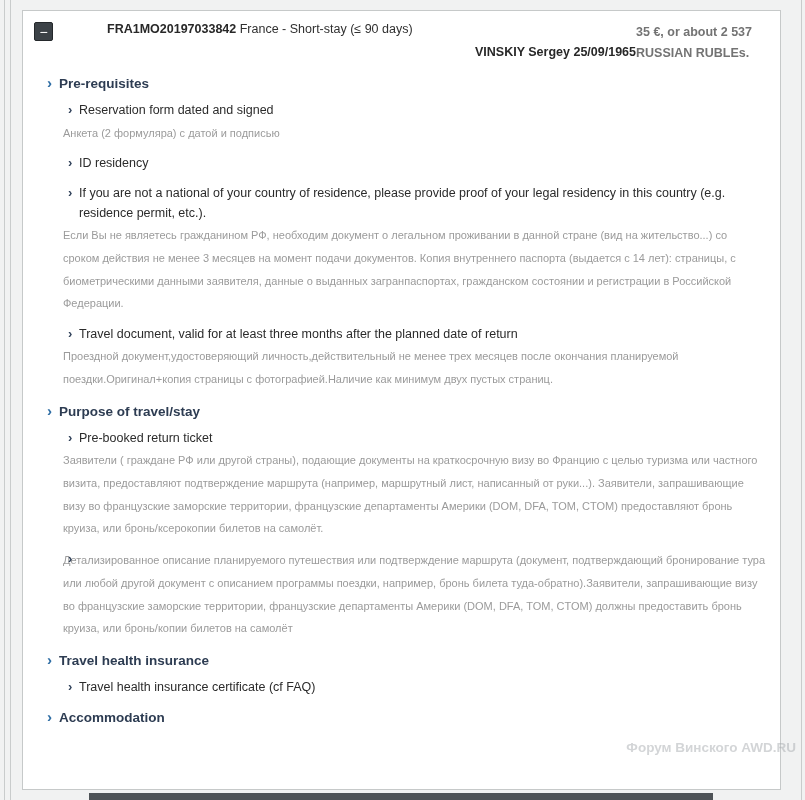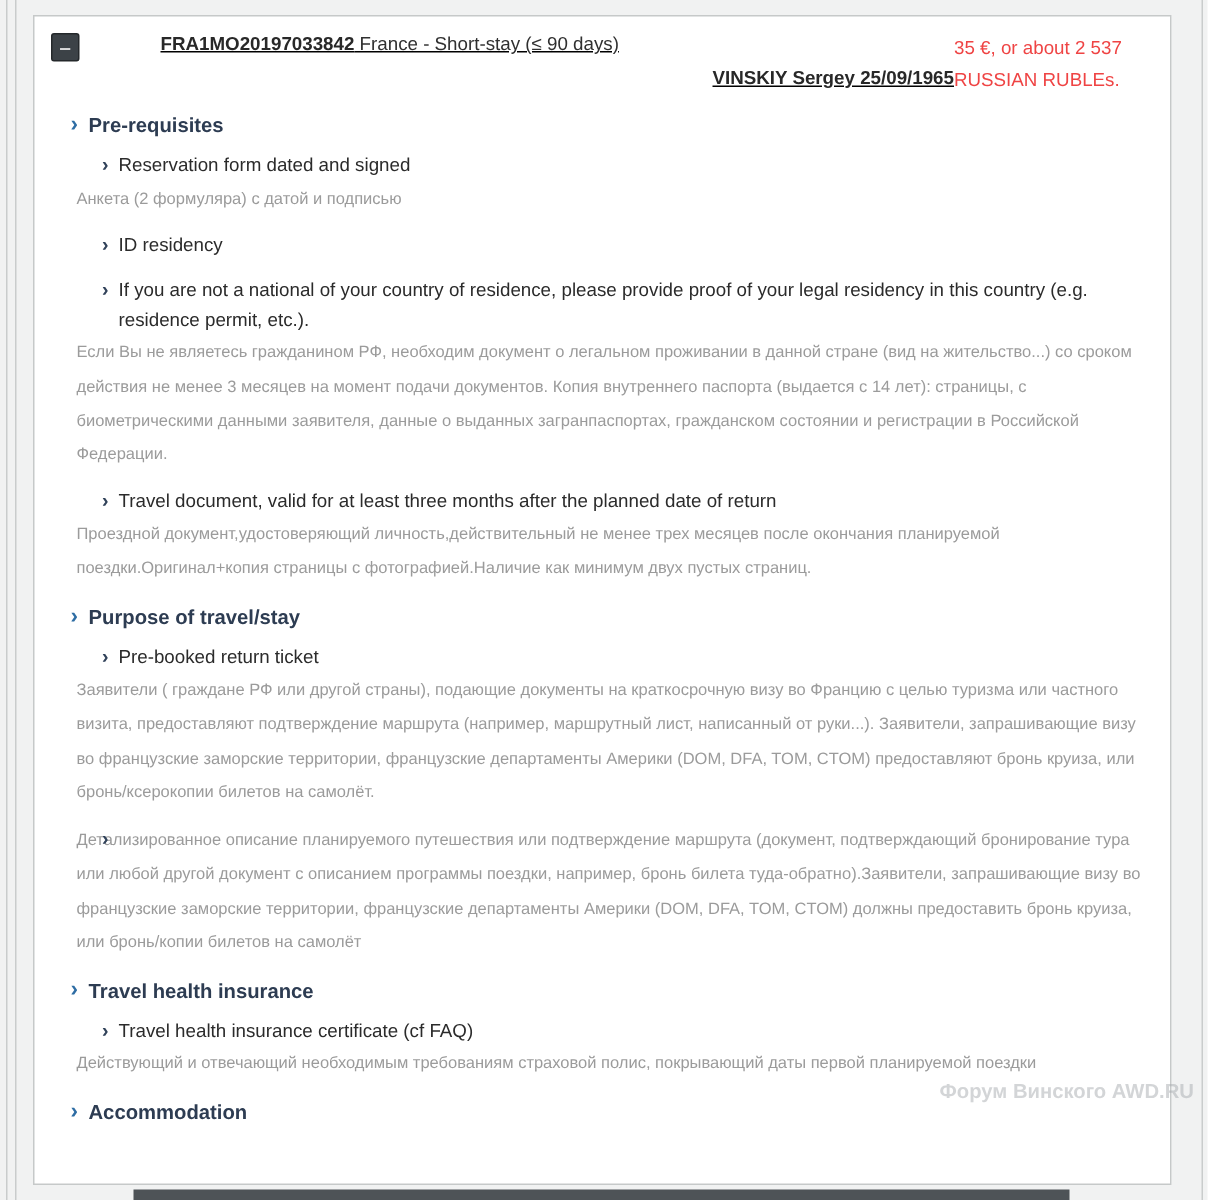--- a/index.html
+++ b/index.html
@@ -25,36 +25,36 @@
   }
 
   .card-header { display:flex; align-items:flex-start; padding:11px 14px 0 11px; }
   .collapse-btn {
     width:19px; height:19px; flex:0 0 auto;
     background:#3c4247; color:#fff;
     display:flex; align-items:center; justify-content:center;
     font-size:14px; line-height:1; border-radius:2px; cursor:pointer;
     border:1px solid #24282b;
   }
-  .head-text { margin-left:54px; flex:1 1 auto;text-decoration:underline; }
+  .head-text { margin-left:54px; flex:1 1 auto; }
   .head-line1 { font-size:12.5px; color:#303030; }
   .ref { font-weight:bold; color:#282828; }
   .applicant { font-weight:bold; font-size:12.5px; margin-top:9px; color:#282828;text-align:right; }
-  .fee { width:130px; flex:0 0 auto; font-weight:normal; font-size:12.5px; color:#ef4444; line-height:1.65; }
+  .fee { width:130px; flex:0 0 auto; font-weight:bold; font-size:12.5px; color:#737373; line-height:1.65; }
 
   .content { padding-bottom:6px; }
   .sec { margin-top:13px; }
   .sec-title { position:relative; padding-left:36px; font-size:13.5px; font-weight:bold; color:#2d3c52; cursor:pointer; }
   .sec-chev { position:absolute; left:24px; top:-2px; color:#2e6da4; font-weight:bold; font-size:15px; line-height:1.2; }
   .item { position:relative; padding-left:56px; padding-right:12px; margin-top:9px; font-size:12.5px; color:#2b2b2b; line-height:1.62; cursor:pointer; }
   .item-chev { position:absolute; left:45px; top:0; color:#31425a; font-size:13px; font-weight:bold; line-height:1.55; }
-  .ru { padding-left:28px; padding-right:14px; font-size:11px; color:#9b9b9b; line-height:2.07; margin-top:1px; }
+  .ru { padding-left:40px; padding-right:14px; font-size:11px; color:#9b9b9b; line-height:2.07; margin-top:1px; }
 
   .watermark {
-    position:absolute; right:9px; top:720px;
+    position:absolute; right:9px; top:740px;
     font-size:13.5px; font-weight:bold;
     color:rgba(168,172,176,0.5);
     white-space:nowrap;
   }
   .hscroll {
     position:absolute; left:89px; top:793px;
     width:624px; height:7px;
     background:#4e5357;
     cursor:pointer;
   }
@@ -130,21 +130,20 @@
 
     <div class="sec">
       <div class="sec-title">
         <span class="sec-chev">›</span>
         <span>Travel health insurance</span>
       </div>
       <div class="item">
         <span class="item-chev">›</span>
         <span>Travel health insurance certificate (cf FAQ)</span>
       </div>
-      <div class="ru">Действующий и отвечающий необходимым требованиям страховой полис, покрывающий даты первой планируемой поездки</div>
     </div>
 
     <div class="sec">
       <div class="sec-title">
         <span class="sec-chev">›</span>
         <span>Accommodation</span>
       </div>
 
     </div>
 

